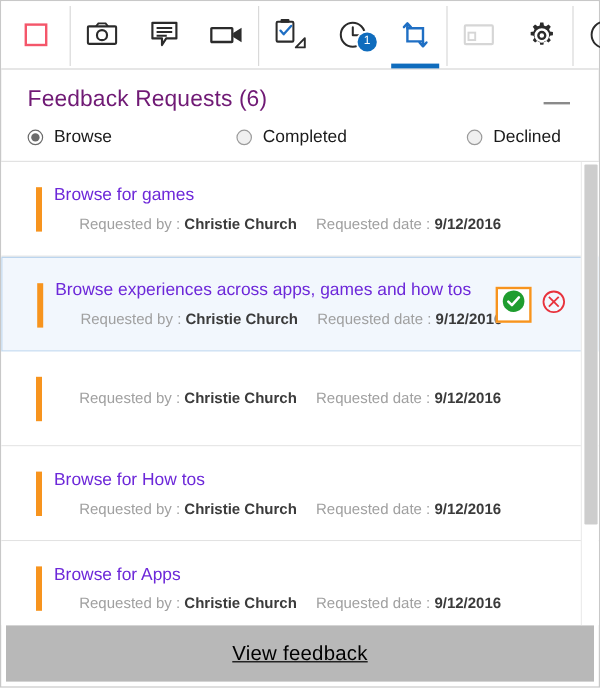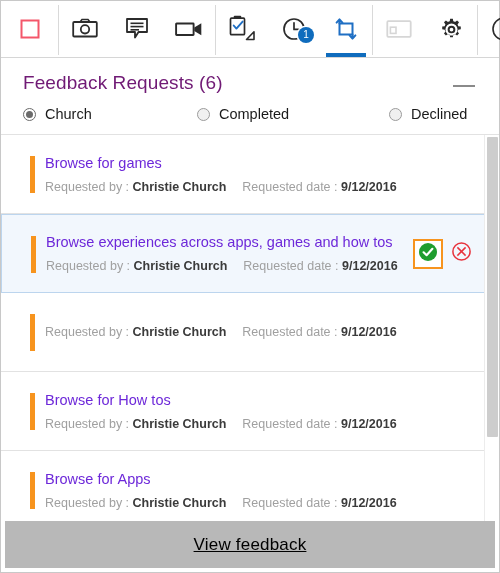--- a/index.html
+++ b/index.html
@@ -203,20 +203,21 @@
     color: #6d28d9;
     margin-bottom: 9px;
     font-family: "Liberation Sans", sans-serif;
     white-space: nowrap;
   }
   .req-meta {
     font-size: 12.5px;
     color: #a0a0a0;
     white-space: nowrap;
     font-family: "Liberation Sans", sans-serif;
+    margin-left: 21px;
   }
   .req-meta .val {
     color: #3b3b3b;
     font-weight: bold;
   }
   .req-meta .gap { display: inline-block; width: 9px; }
 
   .req-actions {
     display: flex;
     align-items: center;
@@ -408,21 +409,21 @@
     <div id="minimize-button">
       <span class="bar"></span>
     </div>
   </div>
 
   <div id="filters">
     <label class="filter-opt o0 checked">
       <span class="radio-ring">
           <span class="radio-dot"></span>
         </span>
-      <span>Church</span>
+      <span>Browse</span>
     </label>
     <label class="filter-opt o1">
       <span class="radio-ring">
           <span class="radio-dot"></span>
         </span>
       <span>Completed</span>
     </label>
     <label class="filter-opt o2">
       <span class="radio-ring">
           <span class="radio-dot"></span>

